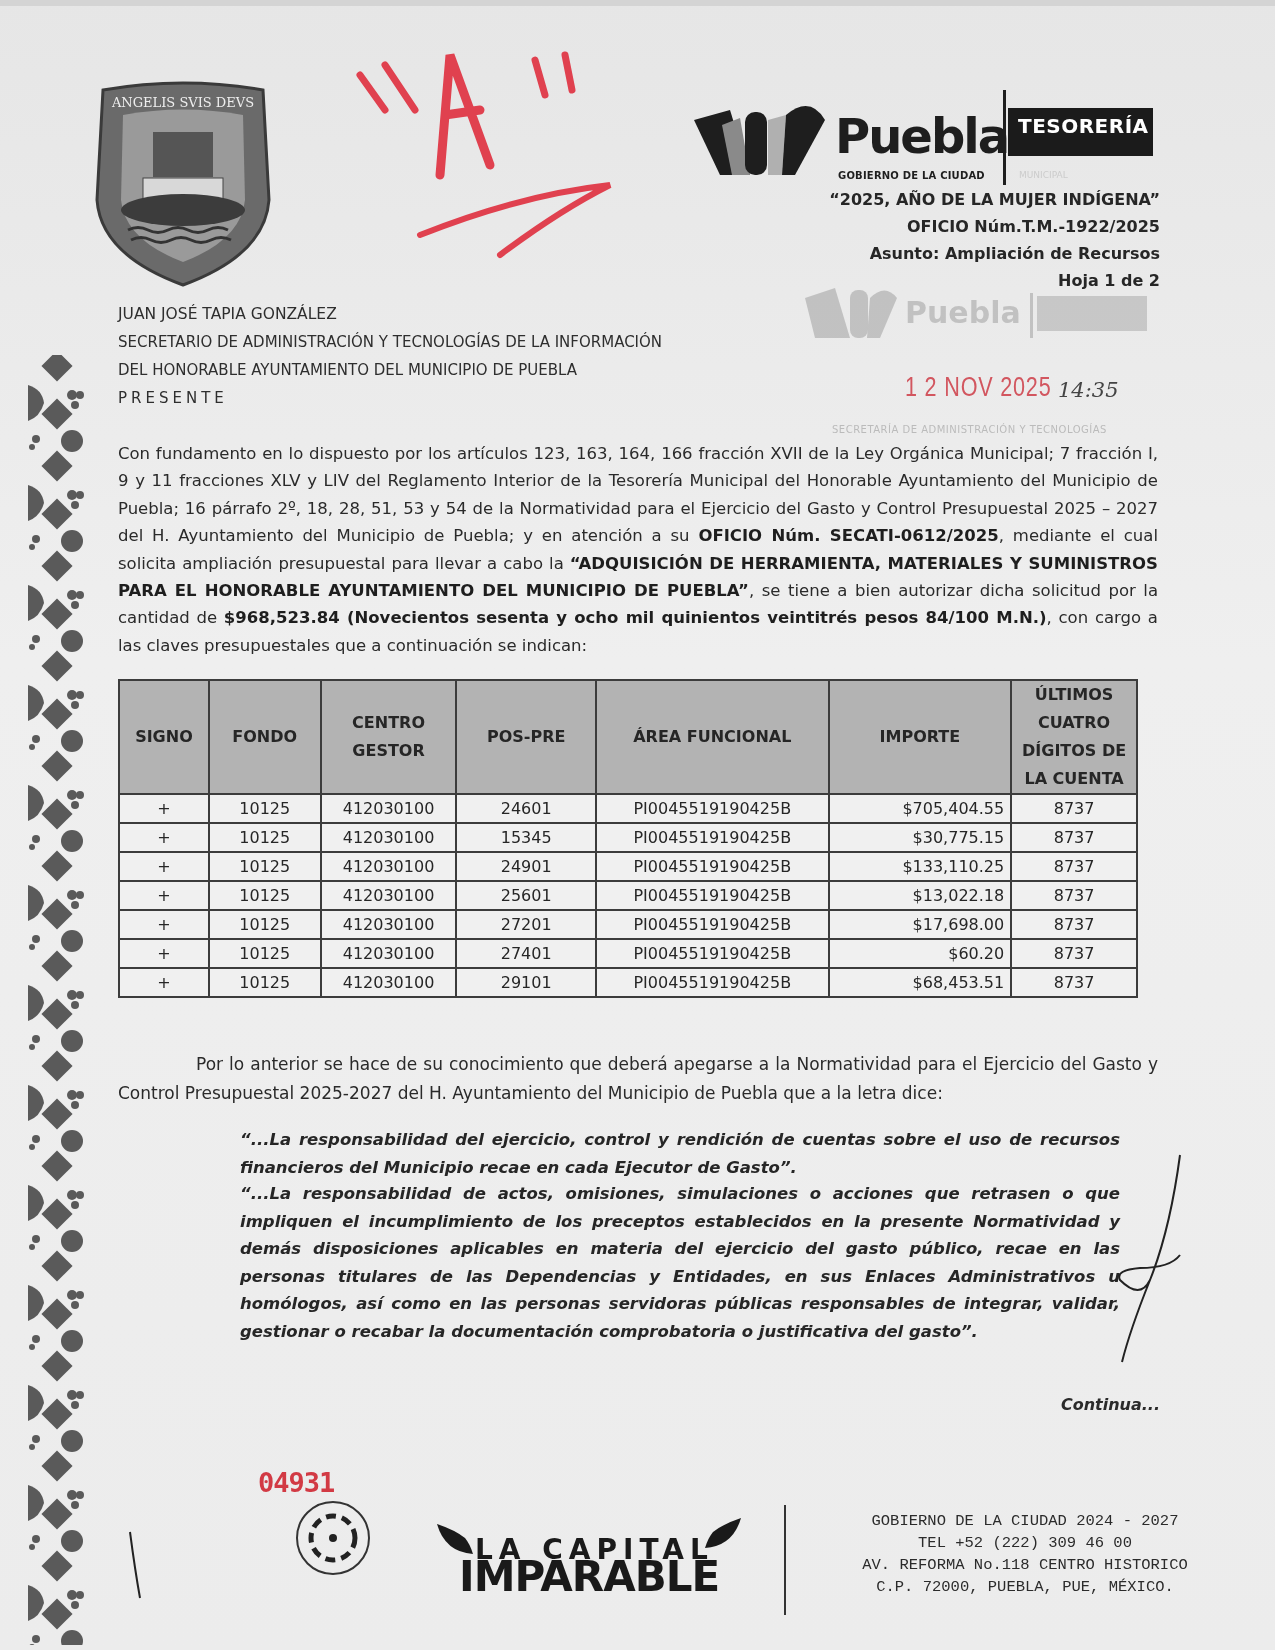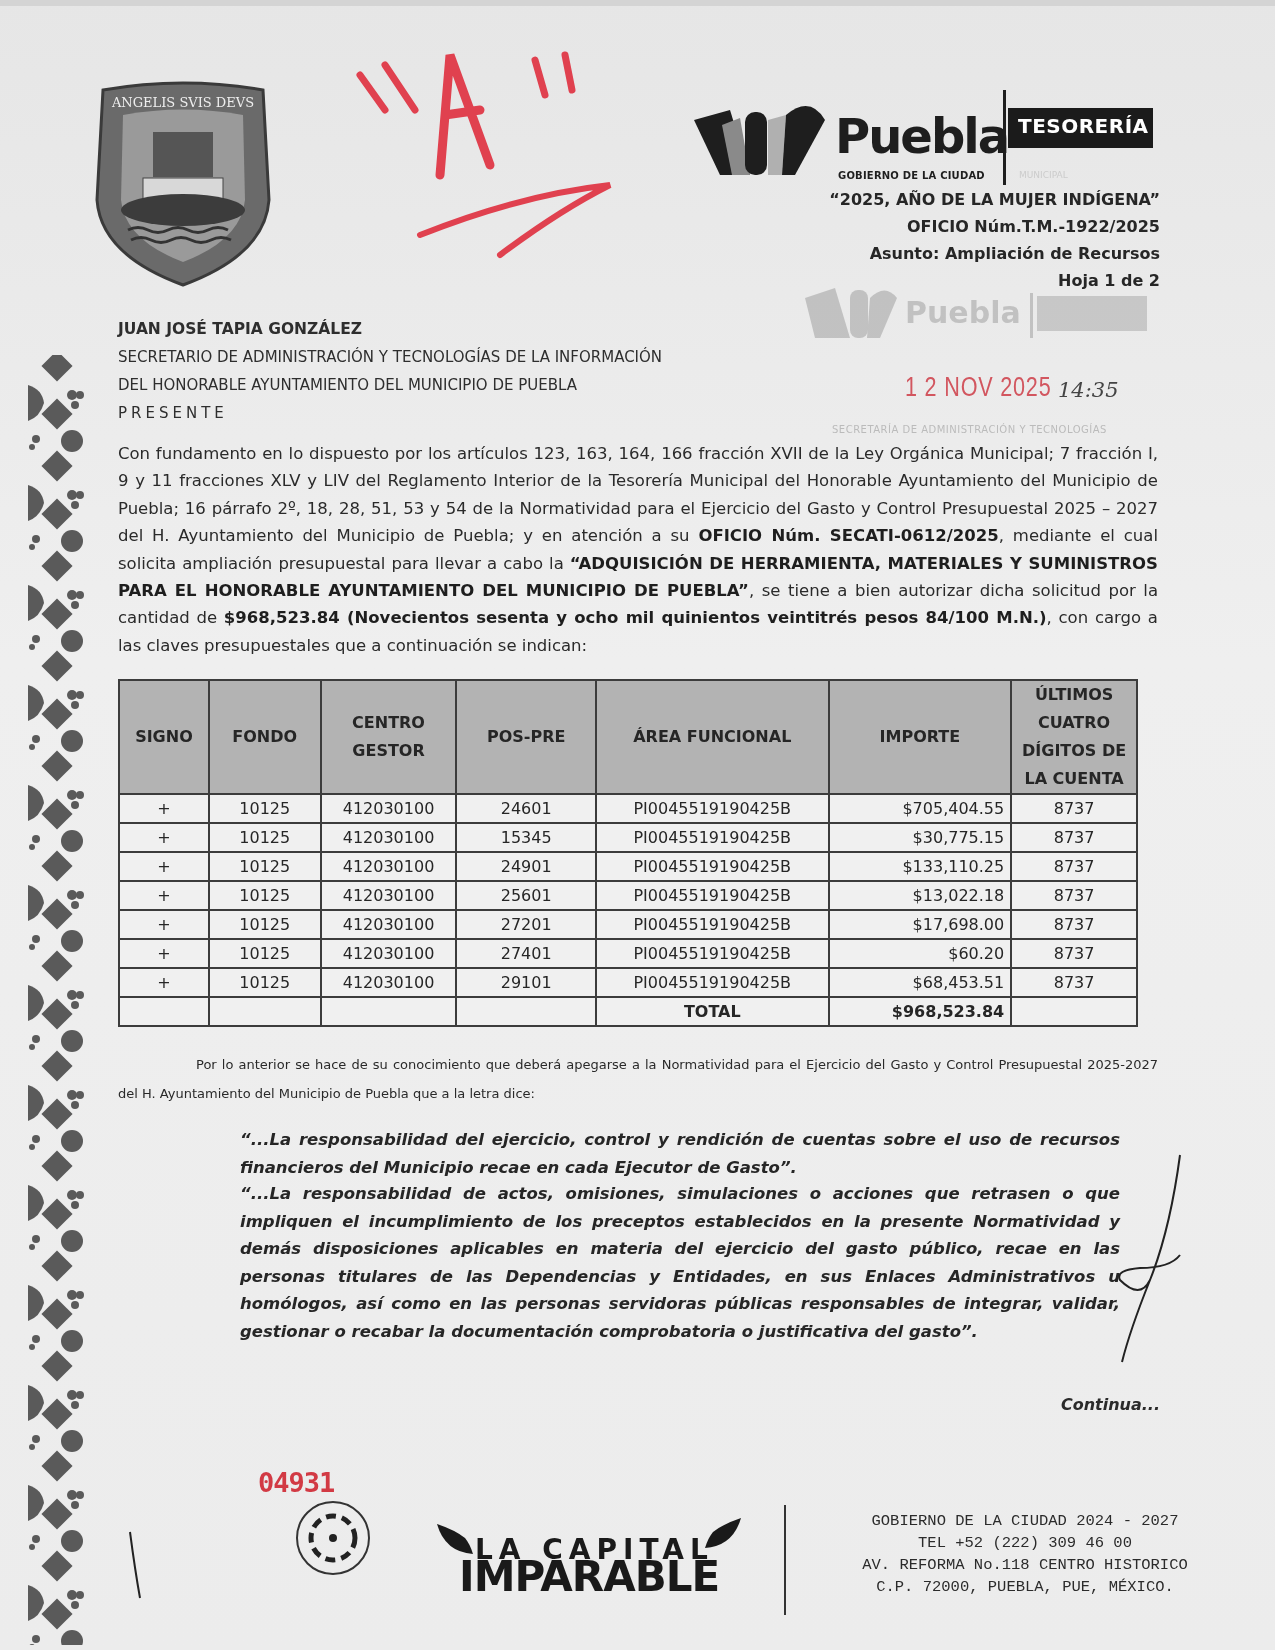--- a/index.html
+++ b/index.html
@@ -18,47 +18,47 @@
   .crest { position:absolute; left:93px; top:80px; width:180px; height:210px; }
 
   
   .red-a { position:absolute; left:340px; top:35px; width:290px; height:240px; }
 
   
   .logo { position:absolute; left:690px; top:90px; width:470px; height:95px; }
   .logo-word { position:absolute; left:145px; top:18px; font-family:"DejaVu Sans", sans-serif; font-weight:bold; font-size:48px; letter-spacing:-2px; color:#1e1e1e; }
   .logo-sub { position:absolute; left:148px; top:80px; font-size:10px; font-weight:bold; color:#1e1e1e; letter-spacing:0.2px; }
   .logo-bar { position:absolute; left:313px; top:0; width:3px; height:95px; background:#1e1e1e; }
-  .logo-box { position:absolute; left:318px; top:18px; width:145px; height:40px; background:#1b1b1b; color:#fff; }
+  .logo-box { position:absolute; left:318px; top:18px; width:145px; height:48px; background:#1b1b1b; color:#fff; }
   .logo-box .t1 { position:absolute; left:10px; top:6px; font-size:20px; font-weight:bold; letter-spacing:0.5px; }
   .logo-box .t2 { position:absolute; left:11px; top:34px; font-size:9px; color:#ccc;margin-top:28px; }
 
   .header-right { position:absolute; right:115px; top:186px; text-align:right; font-weight:bold; font-size:16px; line-height:27px; color:#262626; }
 
   .faded-stamp { position:absolute; left:805px; top:278px; width:355px; height:70px; opacity:0.35; }
 
   .addressee { position:absolute; left:118px; top:300px; font-size:15px; line-height:28px; color:#2e2e2e; }
-  .addressee .name { font-weight:bold; font-size:15.5px;margin-top:15px; }
+  .addressee .name { font-weight:normal; font-size:15.5px; }
   .addressee .presente { letter-spacing:4px; }
 
   .date-stamp { position:absolute; left:905px; top:372px; color:#d2565f; font-family:"Liberation Sans Narrow","Liberation Sans", sans-serif; font-size:27px; letter-spacing:1px; transform:scaleX(0.8); transform-origin:left; }
   .hand-time { position:absolute; left:1058px; top:378px; font-family:"DejaVu Serif", serif; font-style:italic; font-size:21px; color:#444; }
   .faded-text { position:absolute; left:820px; top:424px; font-size:10px; color:#bbb; letter-spacing:0.5px;margin-left:12px; }
 
   .body-para { position:absolute; left:118px; top:440px; width:1040px; font-size:16.5px; line-height:27.4px; text-align:justify; color:#2a2a2a; }
   .body-para b { color:#1e1e1e; }
 
   table.budget { position:absolute; left:118px; top:679px; width:1020px; border-collapse:collapse; font-size:16px; color:#262626; }
   table.budget th, table.budget td { border:2px solid #3c3c3c; }
   table.budget th { background:#b3b3b3; font-weight:bold; height:112px; font-size:16px; line-height:28px; padding:0 4px; }
   table.budget td { height:27px; padding:0 6px; text-align:center; background:#f0f0f0; }
   table.budget td.amt { text-align:right; }
   table.budget tr.total td { font-weight:bold; }
 
-  .para2 { position:absolute; left:118px; top:1050px; width:1040px; font-size:13px; line-height:29px; text-align:justify; }
+  .para2 { position:absolute; left:118px; top:1050px; width:1040px; font-size:17px; line-height:29px; text-align:justify; }
   .para2 .indent { display:inline-block; width:78px; }
 
   .quote { position:absolute; left:240px; width:880px; font-size:16.5px; font-weight:bold; font-style:italic; line-height:27.5px; text-align:justify; color:#262626; }
   .q1 { top:1126px; }
   .q2 { top:1180px; }
 
   .signature { position:absolute; left:1110px; top:1150px; width:80px; height:215px; }
 
   .continua { position:absolute; right:115px; top:1395px; font-size:16px; font-weight:bold; font-style:italic; }
 
@@ -252,29 +252,20 @@
         </tr>
         <tr>
           <td>+</td>
           <td>10125</td>
           <td>412030100</td>
           <td>29101</td>
           <td>PI0045519190425B</td>
           <td class="amt">$68,453.51</td>
           <td>8737</td>
         </tr>
-        <tr class="total">
-          <td></td>
-          <td></td>
-          <td></td>
-          <td></td>
-          <td>TOTAL</td>
-          <td class="amt">$968,523.84</td>
-          <td></td>
-        </tr>
       </tbody>
   </table>
 
   <div class="para2"><span class="indent"></span><span>Por lo anterior se hace de su conocimiento que deberá apegarse a la Normatividad para el Ejercicio del Gasto y Control Presupuestal 2025-2027 del H. Ayuntamiento del Municipio de Puebla que a la letra dice:</span></div>
 
   <div class="quote q1">“...La responsabilidad del ejercicio, control y rendición de cuentas sobre el uso de recursos financieros del Municipio recae en cada Ejecutor de Gasto”.</div>
   <div class="quote q2">“...La responsabilidad de actos, omisiones, simulaciones o acciones que retrasen o que impliquen el incumplimiento de los preceptos establecidos en la presente Normatividad y demás disposiciones aplicables en materia del ejercicio del gasto público, recae en las personas titulares de las Dependencias y Entidades, en sus Enlaces Administrativos u homólogos, así como en las personas servidoras públicas responsables de integrar, validar, gestionar o recabar la documentación comprobatoria o justificativa del gasto”.</div>
 
   <svg class="signature" viewBox="0 0 80 215">
     <path d="M70 5 Q60 80 40 130 Q30 150 10 130 Q5 120 30 118 Q60 118 70 105 M40 130 Q20 180 12 212" stroke="#222" stroke-width="2" fill="none"></path>

